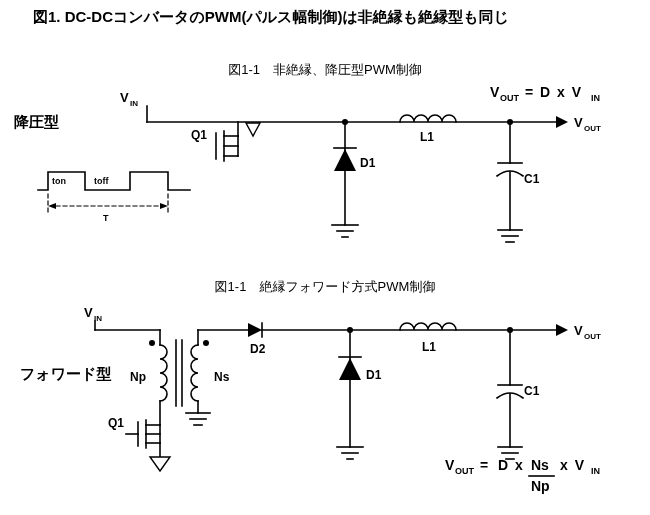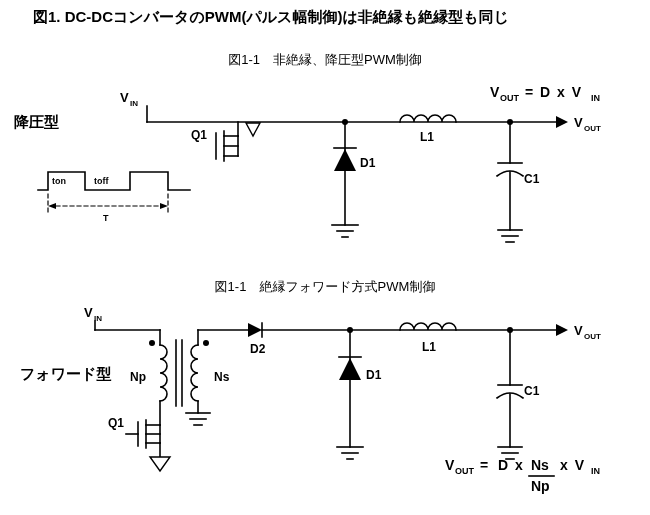--- a/index.html
+++ b/index.html
@@ -27,21 +27,21 @@
   .t12{font-size:12px;font-weight:bold;}
   .t9{font-size:9px;font-weight:bold;}
   .t8{font-size:8px;font-weight:bold;}
   .formula{font-size:14px;font-weight:bold;word-spacing:3px;}
   .fsub{font-size:9px;font-weight:bold;}
 </style>
 </head>
 <body>
 
 <div class="title">図1. DC-DCコンバータのPWM(パルス幅制御)は非絶縁も絶縁型も同じ</div>
-<div class="caption" style="top:51px">図1-1　非絶縁、降圧型PWM制御</div>
+<div class="caption" style="top:61px">図1-1　非絶縁、降圧型PWM制御</div>
 <div class="caption" style="top:278px">図1-1　絶縁フォワード方式PWM制御</div>
 
 <svg style="top:75px" width="650" height="200" viewBox="0 0 650 200">
 
   <text x="14" y="52" class="t15">降圧型</text>
 
   <g>
     <text x="120" y="27" class="t13">V</text>
     <text x="130" y="31" class="t8">IN</text>
     <line x1="147" y1="31" x2="147" y2="47"></line>

